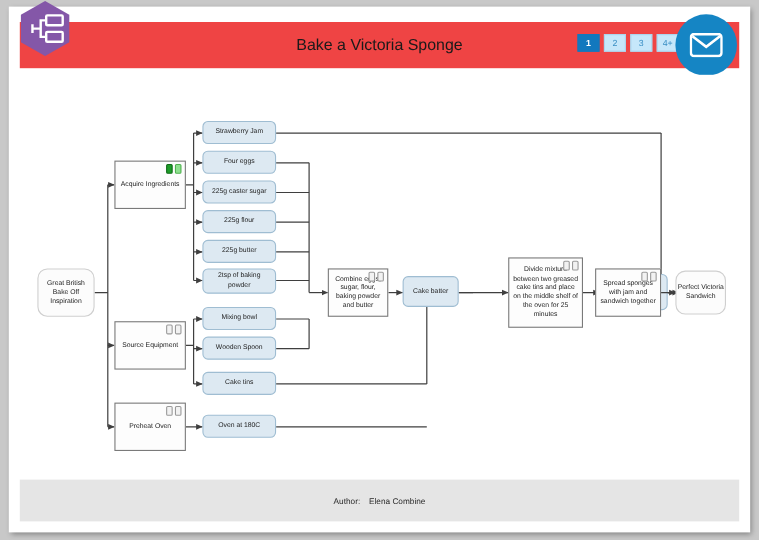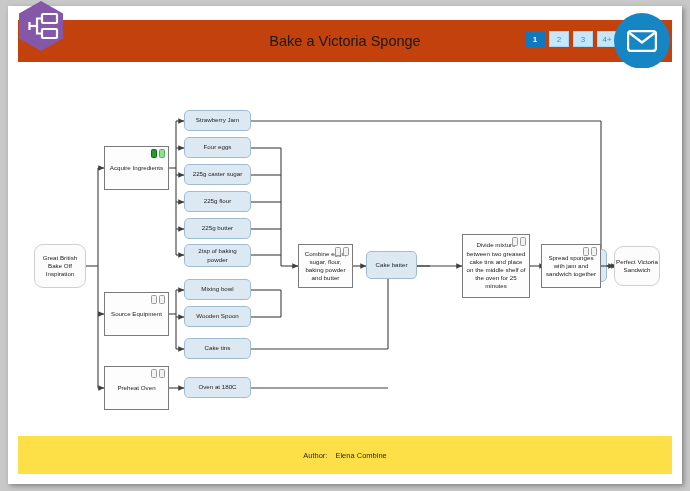--- a/index.html
+++ b/index.html
@@ -16,21 +16,21 @@
     width: 674px; height: 478px;
     background: #ffffff;
     box-shadow: 2px 2px 5px rgba(0,0,0,0.35);
   }
 
   
   #header {
     position: absolute;
     left: 10px; top: 14px;
     width: 654px; height: 42px;
-    background: #c2410c;
+    background: #ef4444;
   }
   #header-title {
     position: absolute;
     left: 0; top: 0; width: 654px; height: 42px;
     display: flex; align-items: center; justify-content: center;
     font-size: 14.5px; color: #1a1a1a;
   }
   #pager {
     position: absolute;
     right: 55px; top: 11px;
@@ -124,21 +124,21 @@
   }
   .badge-green-dark { background: #1e9c29; border: 1px solid #0e6a17; }
   .badge-green-light { background: #8fe08f; border: 1px solid #4fb24f; }
   .badge-grey { background: #f2f2f2; border: 1px solid #9a9a9a; }
 
   
   #footer {
     position: absolute;
     left: 10px; top: 430px;
     width: 654px; height: 38px;
-    background: #fde047;
+    background: #e5e5e5;
   }
   #footer-author {
     position: absolute;
     left: 0; top: 0; width: 654px; height: 38px;
     display: flex; align-items: center; justify-content: center;
     gap: 8px;
     font-size: 7.5px; color: #2a2a2a;
   }
   #brand-logo {
     position: absolute;

